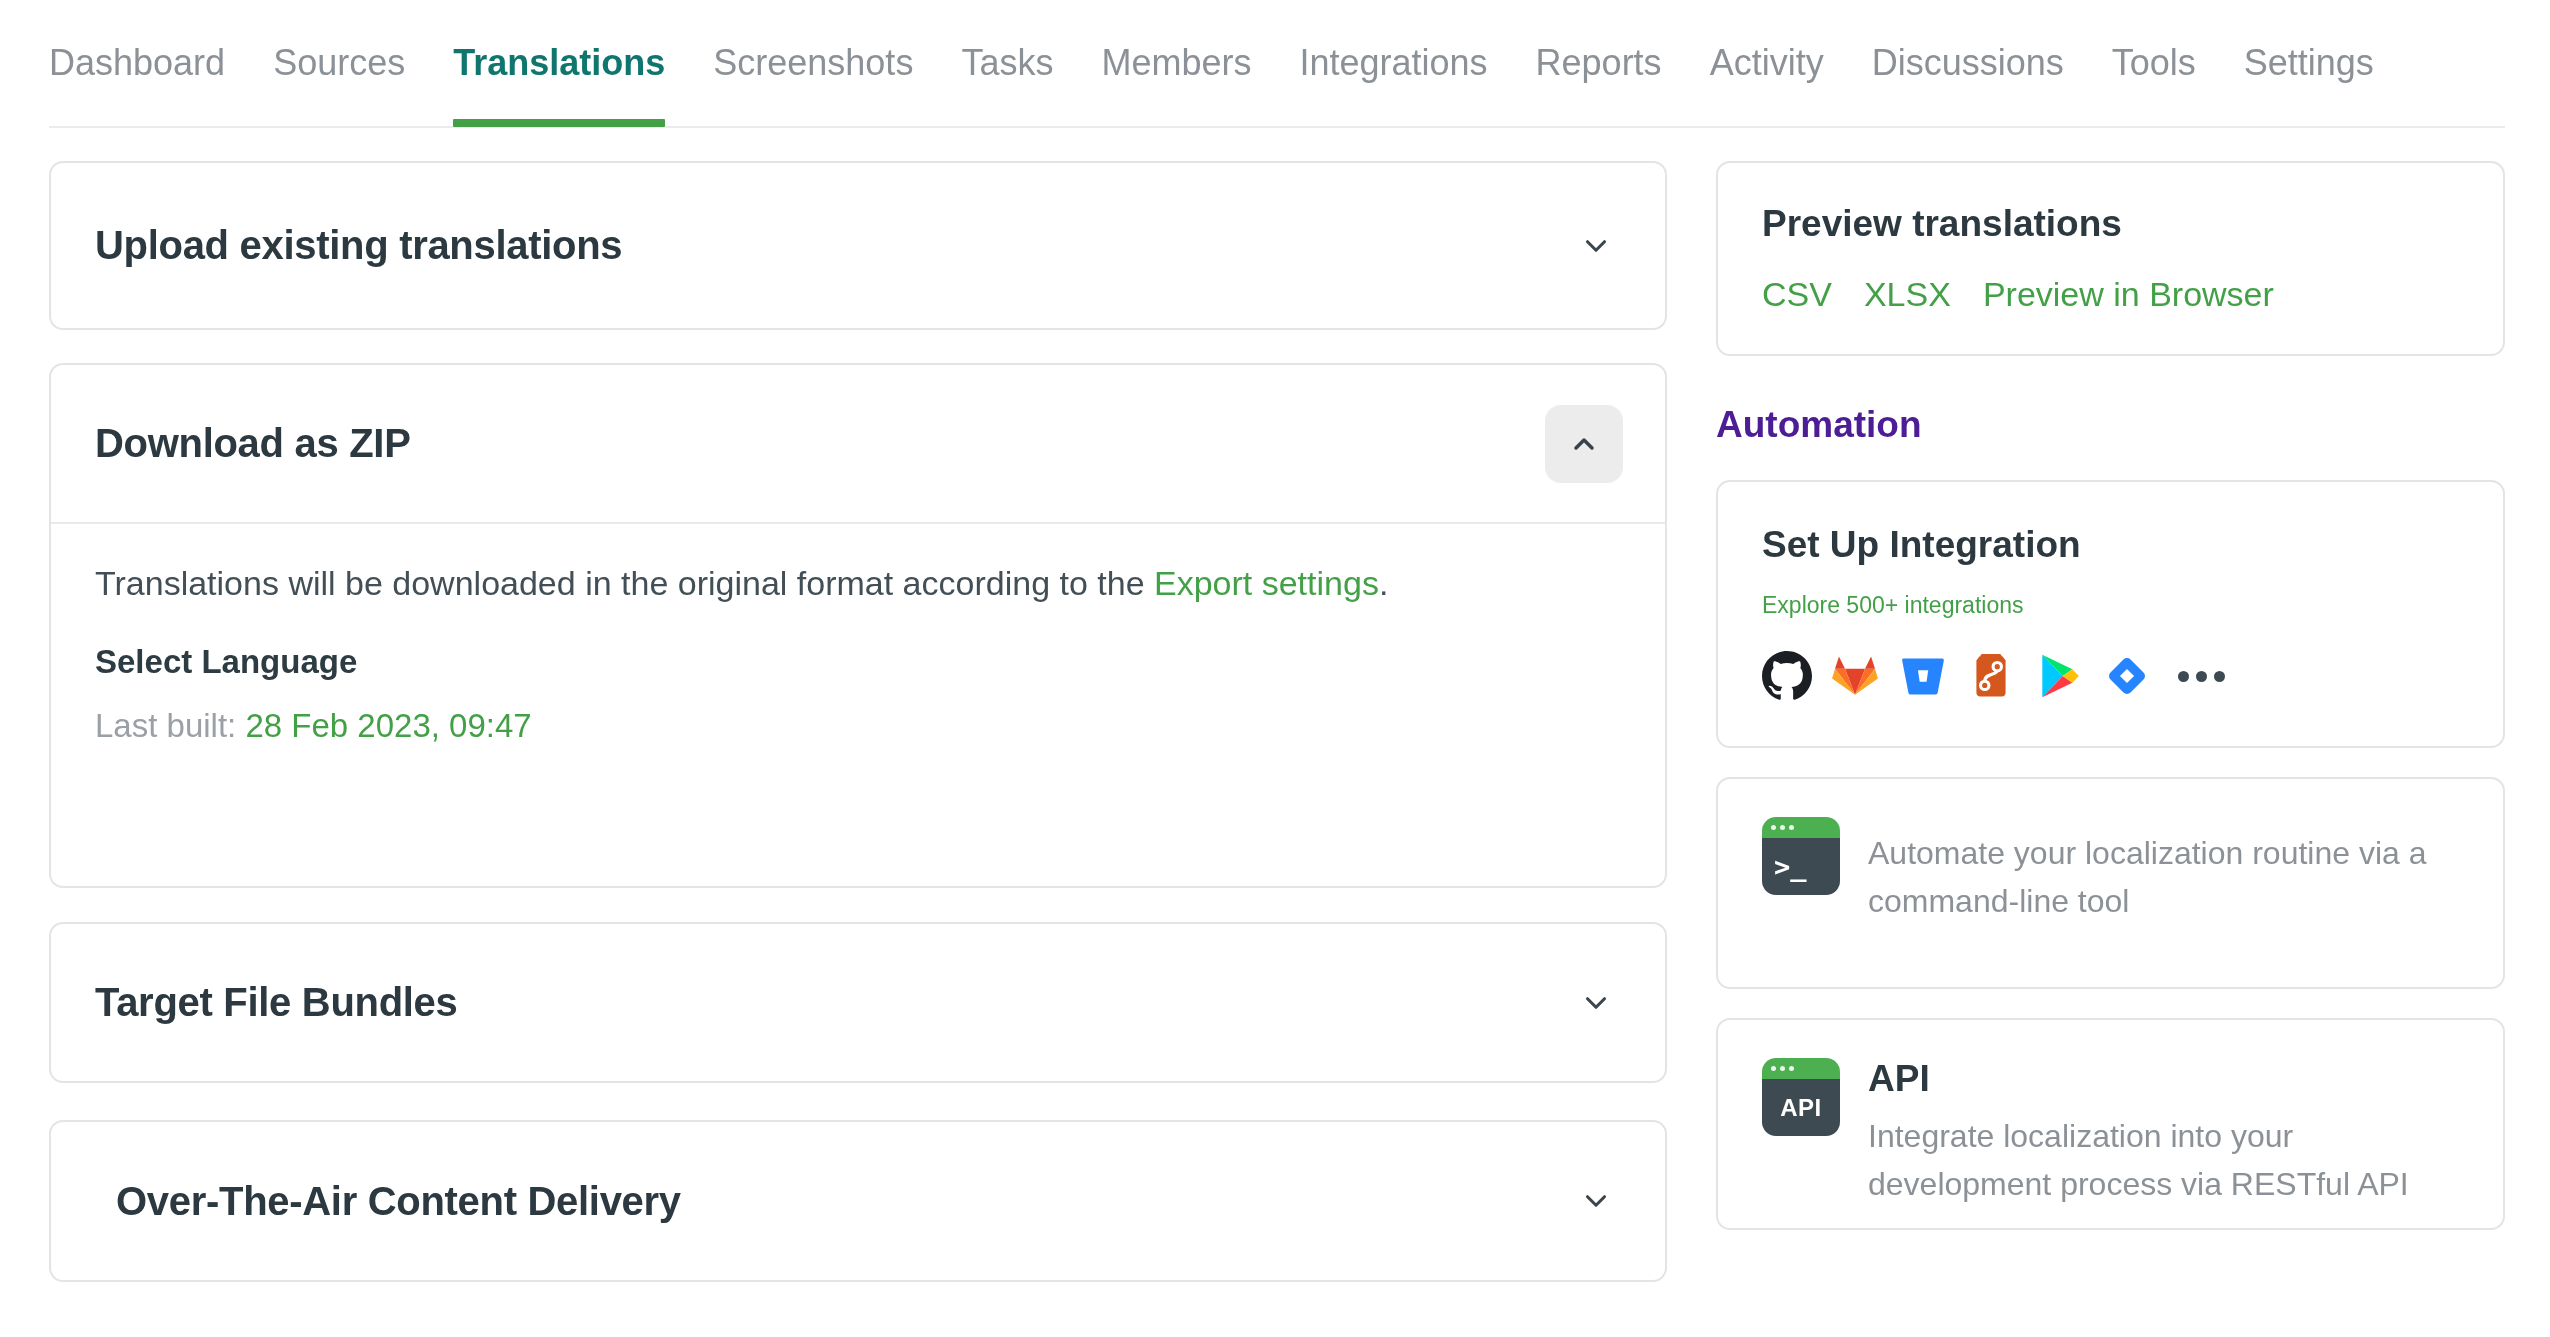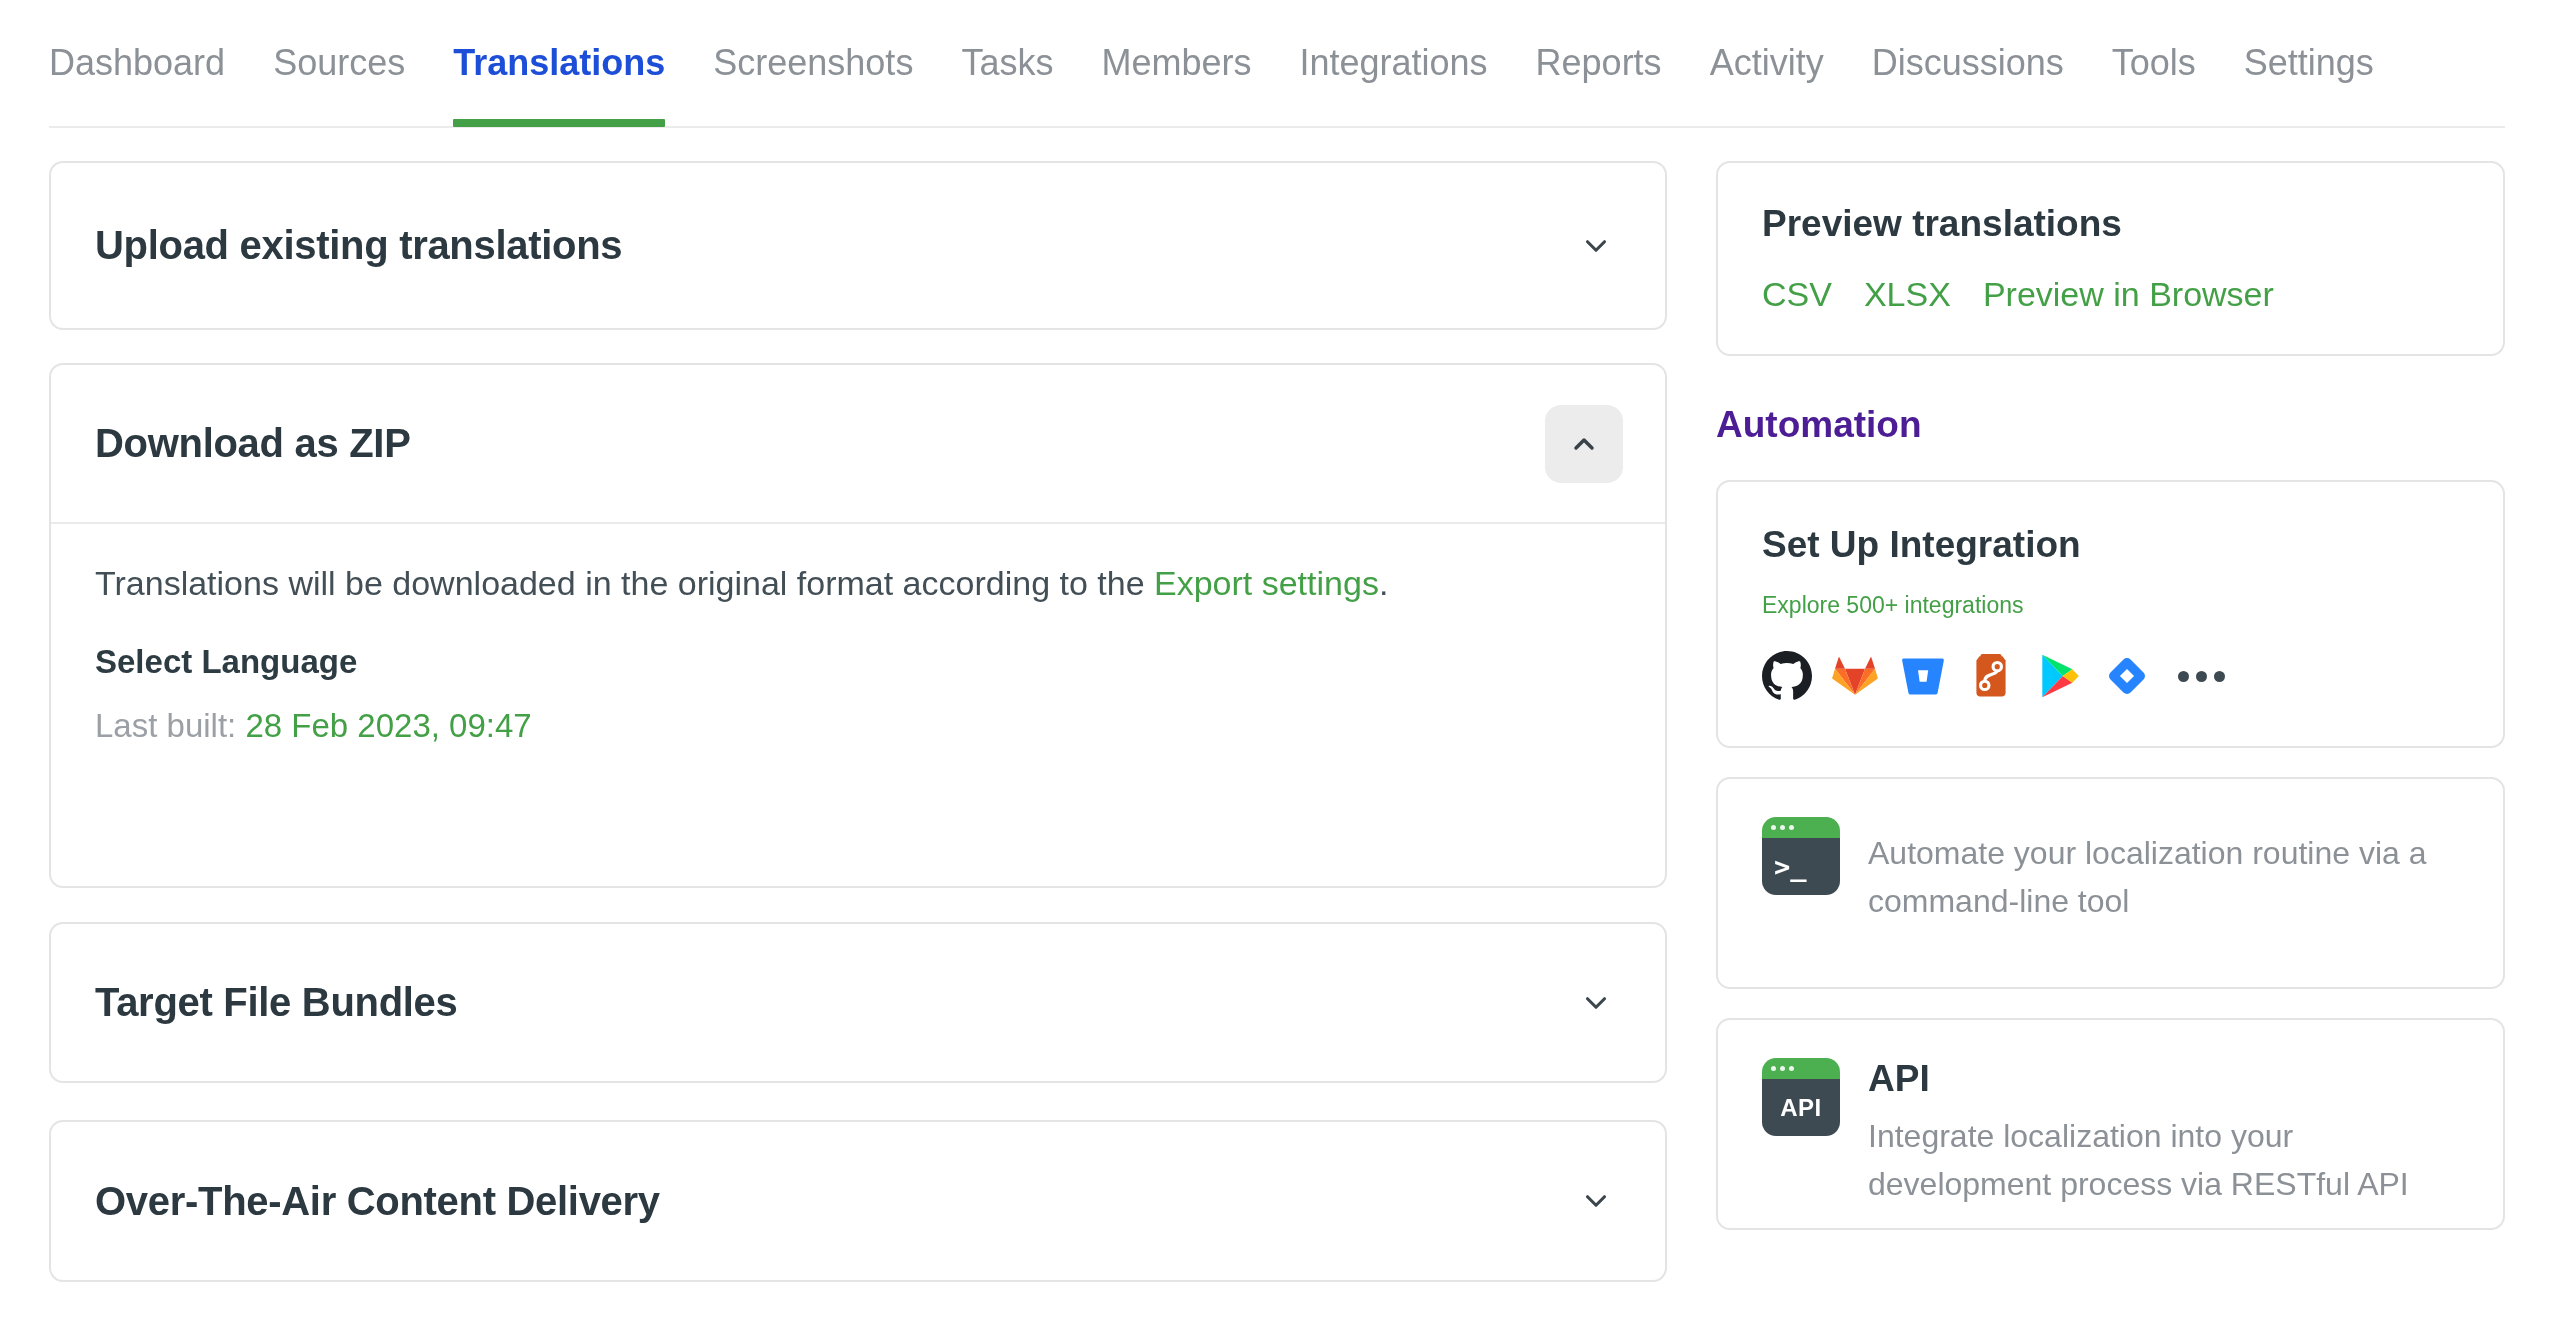--- a/index.html
+++ b/index.html
@@ -11,21 +11,21 @@
 
   
   .nav {
     position:absolute; left:49px; right:45px; top:0; height:128px;
     display:flex; align-items:stretch; gap:48px; border-bottom:2px solid #ebebeb;
   }
   .nav-item {
     position:relative; display:flex; align-items:center;
     font-size:36px; color:#8b9196; cursor:pointer; white-space:nowrap;
   }
-  .nav-item.active { color:#1d4ed8; font-weight:700; }
+  .nav-item.active { color:#0f766e; font-weight:700; }
   .nav-item.active::after {
     content:""; position:absolute; left:0; right:0; bottom:-1px; height:8px;
     background:#43a047; border-radius:1px;
   }
 
   
   .card {
     position:absolute; background:#fff; border:2px solid #e4e4e4; border-radius:14px;
   }
   .card-title { font-size:40px; font-weight:700; color:#2c3940; letter-spacing:-0.3px; }
@@ -33,21 +33,21 @@
   .collapse-header {
     height:100%; display:flex; align-items:center; padding:0 52px 0 44px; cursor:pointer;
   }
   .collapse-header .card-title { flex:1; }
   .chev { width:34px; height:34px; flex:0 0 auto; }
 
   
   .upload-card  { left:49px; top:161px;  width:1618px; height:169px; }
   .download-card{ left:49px; top:363px;  width:1618px; height:525px; }
   .bundles-card { left:49px; top:922px;  width:1618px; height:161px; }
-  .ota-card     { left:49px; top:1120px; width:1618px; height:162px; }
+  .ota-card     { left:49px; top:1120px; width:1618px; height:162px;padding-left:21px; }
 
   .download-header { height:157px; display:flex; align-items:center; padding:0 42px 0 44px; }
   .download-header .card-title { flex:1; }
   .collapse-btn {
     width:78px; height:78px; border-radius:16px; background:#ececec; border:none;
     display:flex; align-items:center; justify-content:center; cursor:pointer;
   }
   .divider { border-top:2px solid #eaeaea; }
 
   .download-body { padding:40px 44px 0 44px; }

